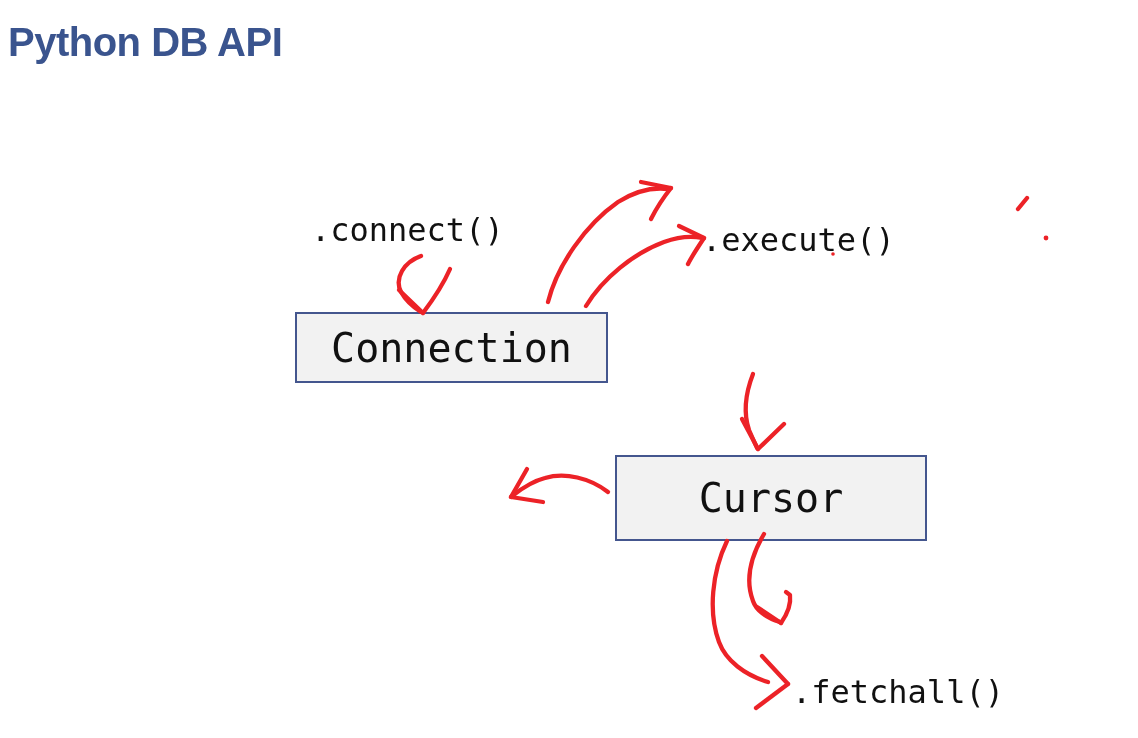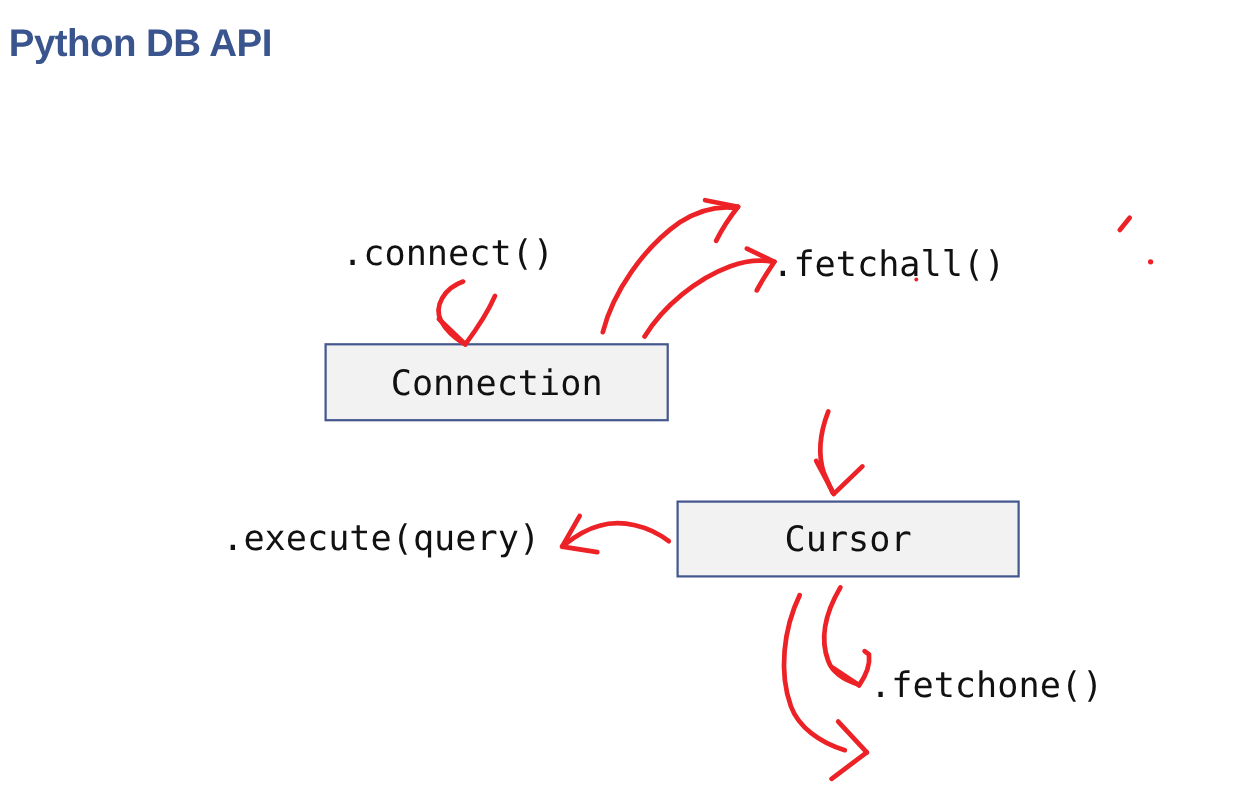--- a/index.html
+++ b/index.html
@@ -21,21 +21,21 @@
     position: relative;
     width: 1138px;
     height: 738px;
     background: #ffffff;
   }
   .title {
     position: absolute;
     left: 8px;
     top: 20px;
     font-family: "Liberation Sans", sans-serif;
-    font-size: 35px;
+    font-size: 40px;
     font-weight: 600;
     letter-spacing: -0.5px;
     color: var(--title-blue);
     white-space: nowrap;
   }
   .code {
     position: absolute;
     font-family: "DejaVu Sans Mono", "Liberation Mono", monospace;
     font-size: 32px;
     line-height: 34px;
@@ -45,26 +45,26 @@
   .node-box {
     position: absolute;
     background: var(--box-fill);
     border: 2.5px solid var(--box-border);
     display: flex;
     align-items: center;
     justify-content: center;
   }
   .node-box .node-label {
     font-family: "DejaVu Sans Mono", "Liberation Mono", monospace;
-    font-size: 32px;
+    font-size: 40px;
     color: var(--code-black);
     white-space: nowrap;
   }
   #box-connection { left: 295px; top: 312px; width: 313px; height: 71px; }
-  #box-cursor     { left: 615px; top: 455px; width: 312px; height: 70px; }
+  #box-cursor     { left: 615px; top: 455px; width: 312px; height: 86px; }
 
   #m-connect  { left: 311px; top: 213px; }
   #m-commit   { left: 681px; top: 152px; }
   #m-rollback { left: 702px; top: 223px; }
   #m-cursor   { left: 622px; top: 334px; }
   #m-execute  { left: 202px; top: 472px; }
   #m-fetchone { left: 791px; top: 606px; }
   #m-fetchall { left: 792px; top: 675px; }
 
   svg.arrows {
@@ -84,23 +84,22 @@
   svg.arrows circle { fill: var(--arrow-red); }
 </style>
 </head>
 <body>
 
 <div class="stage">
 
   <h1 class="title">Python DB API</h1>
 
   <div class="code" id="m-connect">.connect()</div>
-  <div class="code" id="m-rollback">.fetchall()</div>
-  <div class="code" id="m-execute">.execute(query)</div>
-  <div class="code" id="m-fetchone">.fetchone()</div>
+  <div class="code" id="m-rollback">.execute()</div>
+  <div class="code" id="m-fetchall">.fetchall()</div>
 
   <div class="node-box" id="box-connection">
     <span class="node-label">Connection</span>
   </div>
   <div class="node-box" id="box-cursor">
     <span class="node-label">Cursor</span>
   </div>
 
   <svg class="arrows" viewBox="0 0 1138 738" aria-hidden="true">
 

